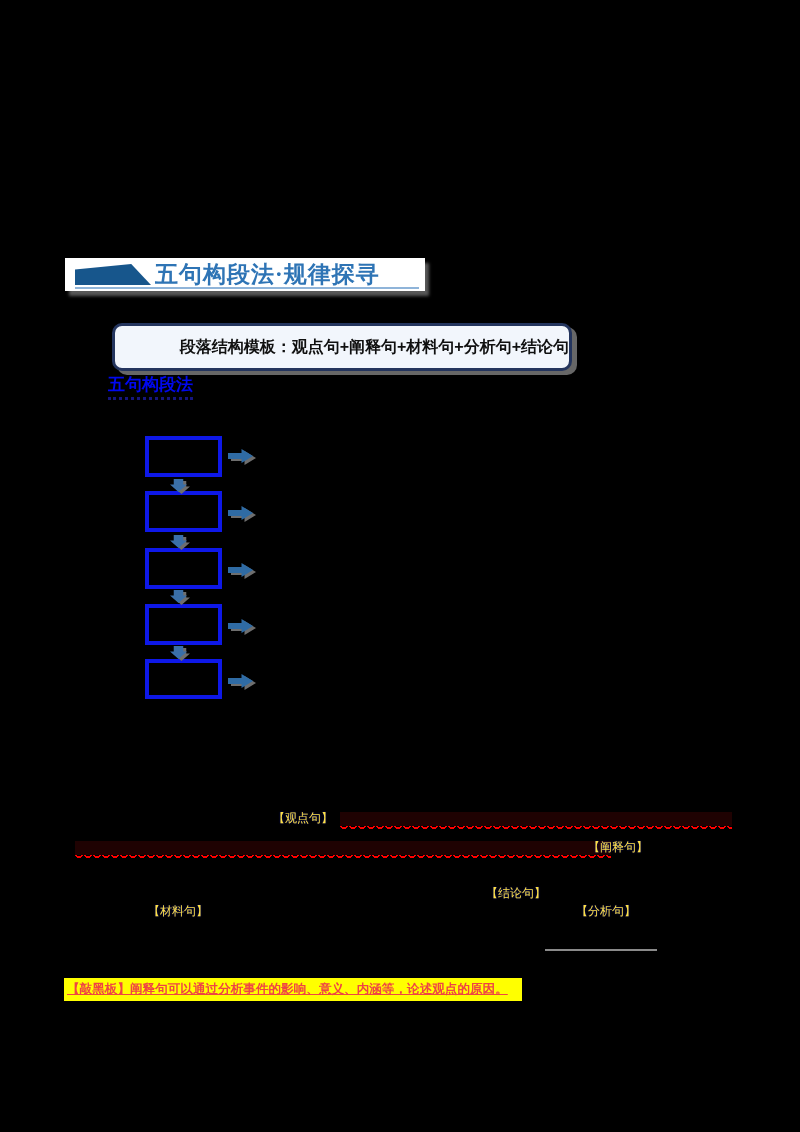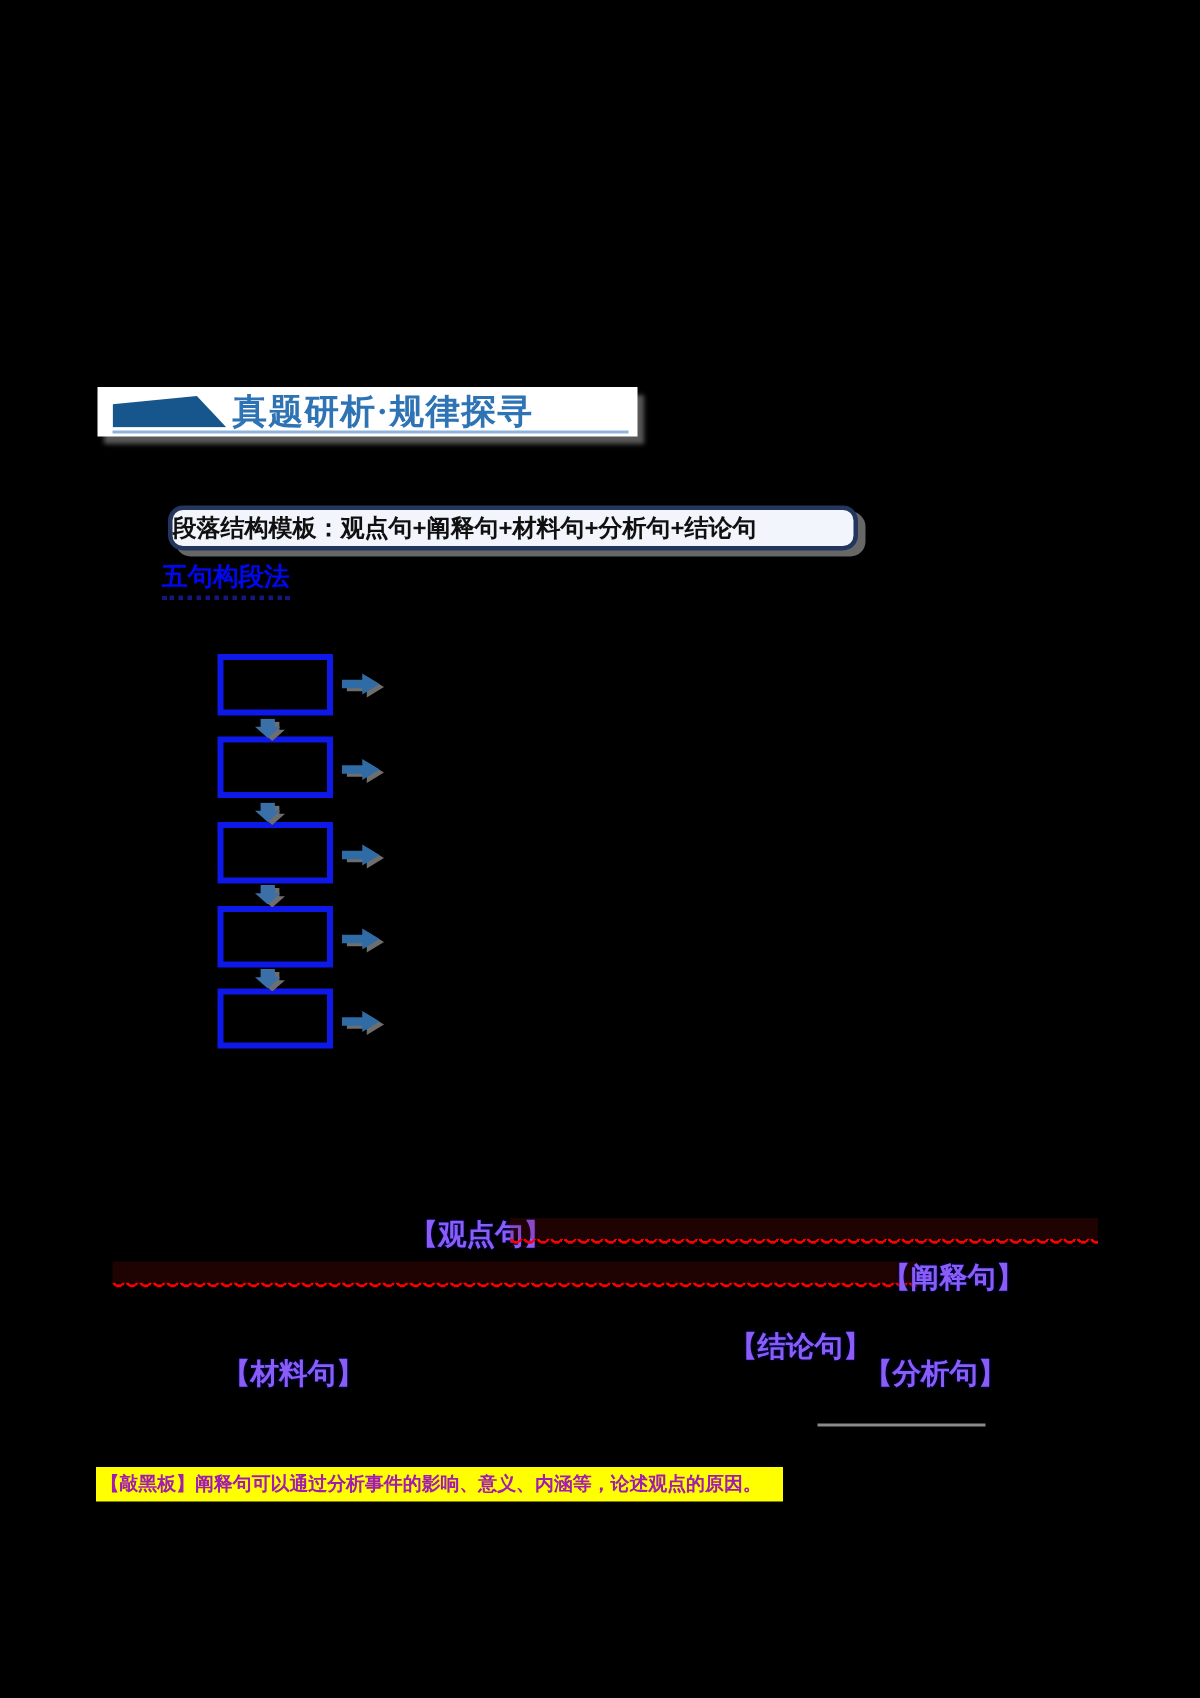--- a/index.html
+++ b/index.html
@@ -9,59 +9,59 @@
   }
   
   .banner{position:absolute;left:65px;top:258px;width:360px;height:33px;background:#ffffff;
     box-shadow:4px 5px 3px #585858;}
   .banner-accent{position:absolute;left:10px;top:6px;width:76px;height:21px;background:#17568C;
     clip-path:polygon(0 26%,74% 0,100% 100%,0 100%);}
   .banner-title{position:absolute;left:90px;top:1px;font-family:"Liberation Serif", serif;
     font-size:23px;font-weight:bold;color:#2E74B5;letter-spacing:1px;white-space:nowrap;}
   .banner-rule{position:absolute;left:10px;bottom:2px;width:344px;height:2px;background:#8FB4D9;}
   
-  .tplbox{position:absolute;left:112px;top:337px;width:460px;height:30px;box-sizing:border-box;
+  .tplbox{position:absolute;left:112px;top:323px;width:460px;height:48px;box-sizing:border-box;
     background:#F2F6FC;border:3px solid #24355E;border-radius:10px;
-    box-shadow:5px 4px 0 #676767;display:flex;align-items:center;justify-content:flex-start;}
+    box-shadow:5px 4px 0 #676767;display:flex;align-items:center;justify-content:flex-end;}
   .tplbox span{font-size:16px;font-weight:bold;color:#101010;white-space:nowrap;}
   
   .subhead{position:absolute;left:108px;top:373px;font-size:17px;font-weight:bold;color:#0008F0;
     padding-bottom:1px;border-bottom:3px dotted #16167E;white-space:nowrap;}
   
   .fbox{position:absolute;left:145px;width:77px;height:41px;box-sizing:border-box;
     border:4px solid #0E18E8;background:transparent;}
   .arr{position:absolute;}
   .arr .shape{position:absolute;left:0;top:0;width:100%;height:100%;}
   .arr .shadow{transform:translate(3px,2px);background:#6e6e6e;}
   .darr{width:17px;height:13px;}
   .darr .shape{clip-path:polygon(22% 0,78% 0,78% 42%,100% 42%,50% 100%,0 42%,22% 42%);}
   .darr .fill{background:#3A6FA8;}
   .rarr{width:25px;height:16px;}
   .rarr .shape{clip-path:polygon(0 32%,54% 32%,54% 6%,100% 50%,54% 94%,54% 68%,0 68%);}
   .rarr .fill{background:#2F6BA4;}
   
-  .anno{position:absolute;font-size:19px;font-weight:bold;color:#8b5cf6;white-space:nowrap;
+  .anno{position:absolute;font-size:12px;font-weight:normal;color:#fde047;white-space:nowrap;
     text-shadow:0 0 2px #000a8a;}
   .ghost{position:absolute;height:14px;background:rgba(140,10,10,0.22);}
   .wavy{position:absolute;height:5px;background-repeat:repeat-x;background-size:9px 5px;
     background-image:radial-gradient(circle at 4px -1.5px, transparent 3px, #FF0000 3px, #FF0000 4.6px, transparent 4.6px);}
   .grayline{position:absolute;height:2px;background:#8a8a8a;}
   
   .blackboard{position:absolute;left:64px;top:978px;width:458px;height:23px;background:#FFFF00;
     display:flex;align-items:center;}
-  .blackboard span{font-size:12.6px;font-weight:bold;color:#a21caf;white-space:nowrap;padding-left:3px;}
+  .blackboard span{font-size:12.6px;font-weight:bold;color:#ef4444;white-space:nowrap;padding-left:3px;text-decoration:underline;}
 </style>
 </head>
 <body>
 
 <div id="canvas">
 
   <div class="banner">
     <div class="banner-accent"></div>
-    <div class="banner-title">真题研析·规律探寻</div>
+    <div class="banner-title">五句构段法·规律探寻</div>
     <div class="banner-rule"></div>
   </div>
 
   <div class="tplbox">
     <span>段落结构模板：观点句+阐释句+材料句+分析句+结论句</span>
   </div>
 
   <div class="subhead">五句构段法</div>
 
   <div class="fbox" style="top:436px;"></div>

